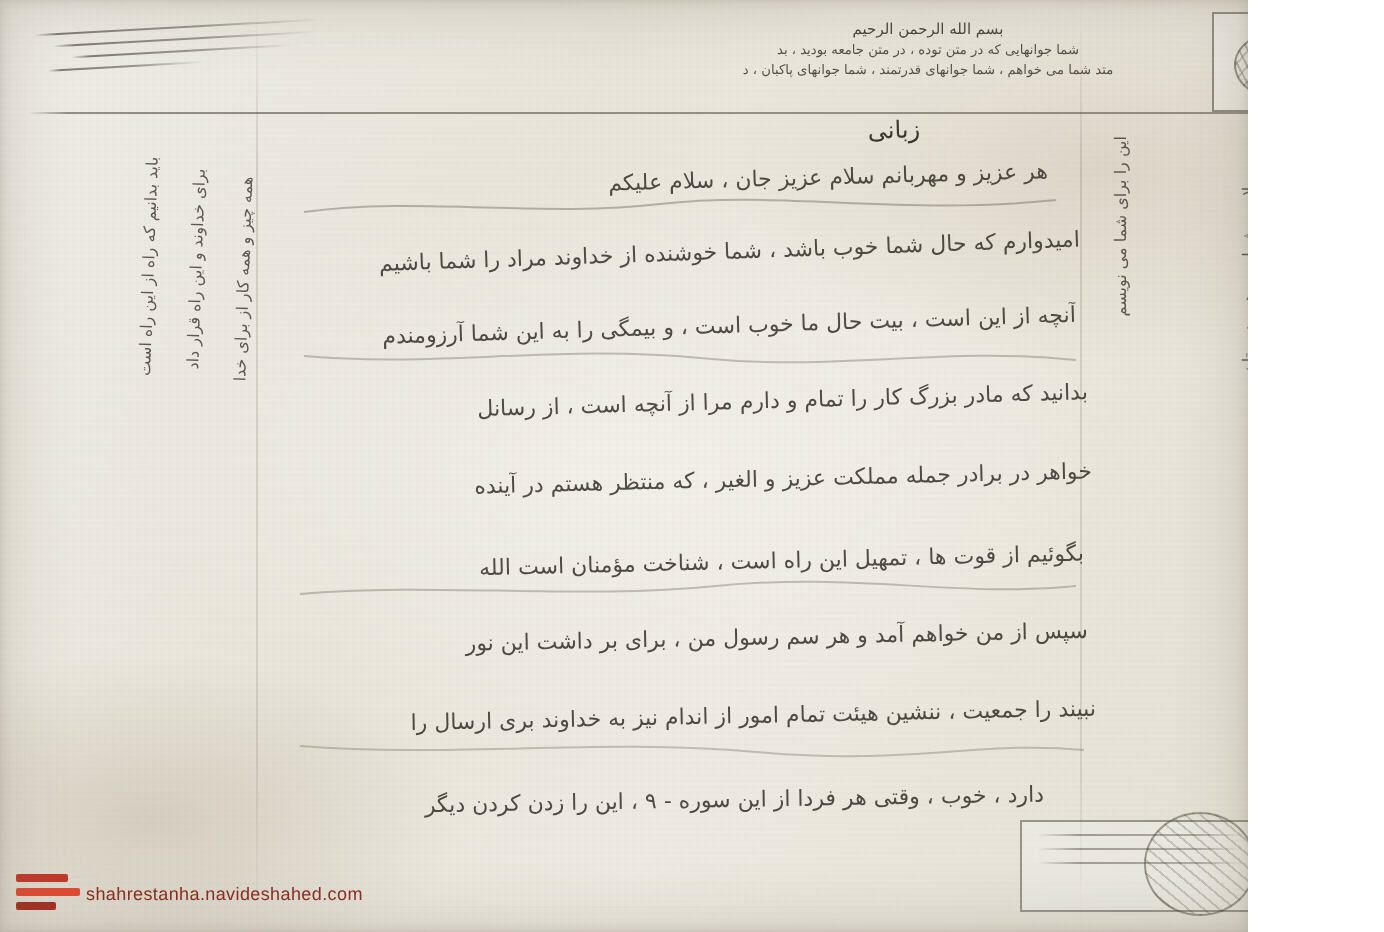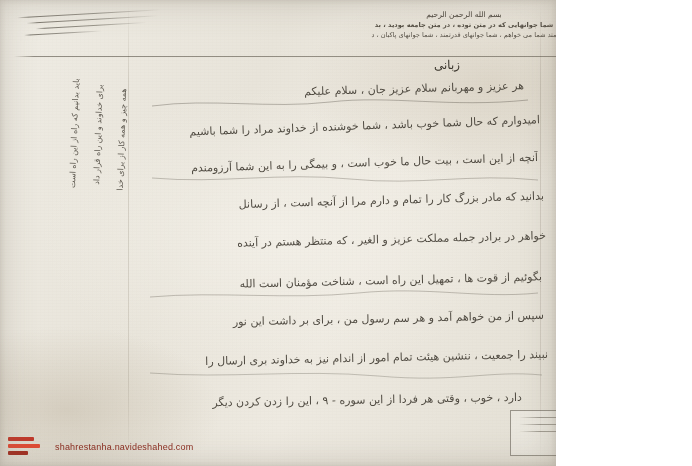--- a/index.html
+++ b/index.html
@@ -5,21 +5,21 @@
   html, body {
     margin: 0;
     padding: 0;
     background: #ffffff;
   }
   body {
     font-family: "Liberation Sans", sans-serif;
   }
   #page {
     position: relative;
-    width: 556px;
+    width: 624px;
     height: 466px;
     overflow: hidden;
     background: #e9e6de;
   }
   
   .paper {
     position: absolute;
     inset: 0;
     background:
       radial-gradient(ellipse 220px 120px at 12% 88%, rgba(196,186,168,0.55), rgba(255,255,255,0) 70%),
@@ -67,21 +67,21 @@
     position: absolute;
     top: 10px;
     left: 330px;
     width: 268px;
     text-align: center;
     color: #4a443a;
     font-family: "DejaVu Sans", sans-serif;
     direction: rtl;
   }
   .basmala .b1 { font-size: 7.5px; letter-spacing: 0.2px; line-height: 10px; }
-  .basmala .b2 { font-size: 6.6px; line-height: 10px; opacity: 0.92; font-weight: bold; }
+  .basmala .b2 { font-size: 6.6px; line-height: 10px; opacity: 0.92; }
   .basmala .b3 { font-size: 6.6px; line-height: 10px; opacity: 0.92; }
   .basmala .b4 { font-size: 6.6px; line-height: 10px; opacity: 0.92; }
 
   .stamp-box {
     position: absolute;
     top: 6px;
     left: 606px;
     width: 66px;
     height: 48px;
     border: 1px solid rgba(70,64,52,0.55);
@@ -186,21 +186,21 @@
       repeating-linear-gradient(40deg, rgba(70,64,52,0.22) 0px, rgba(70,64,52,0.22) 1px, rgba(255,255,255,0) 1px, rgba(255,255,255,0) 5px);
   }
 
   
   .watermark {
     position: absolute;
     left: 8px;
     bottom: 6px;
     display: flex;
     align-items: center;
-    gap: 13px;
+    gap: 1px;
   }
   .wm-mark {
     position: relative;
     width: 34px;
     height: 26px;
   }
   .wm-mark .bar {
     position: absolute;
     left: 0;
     height: 4px;

